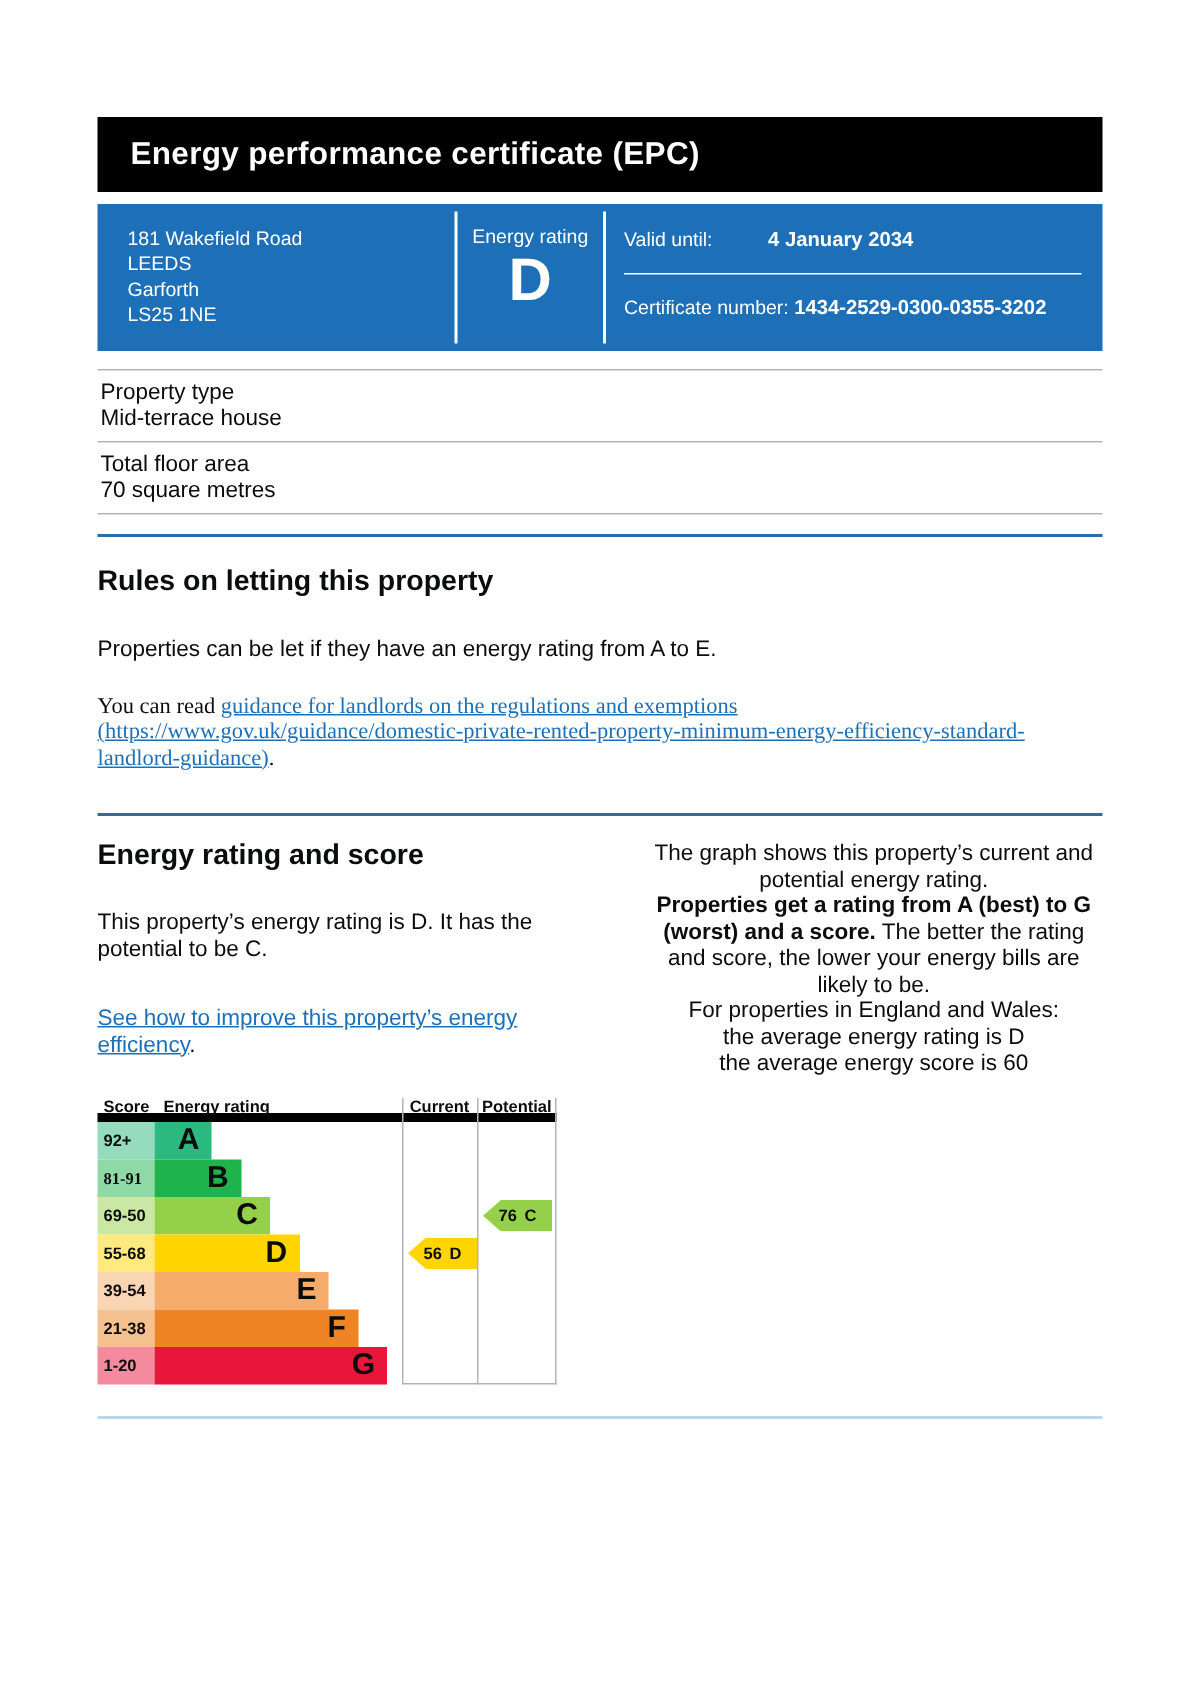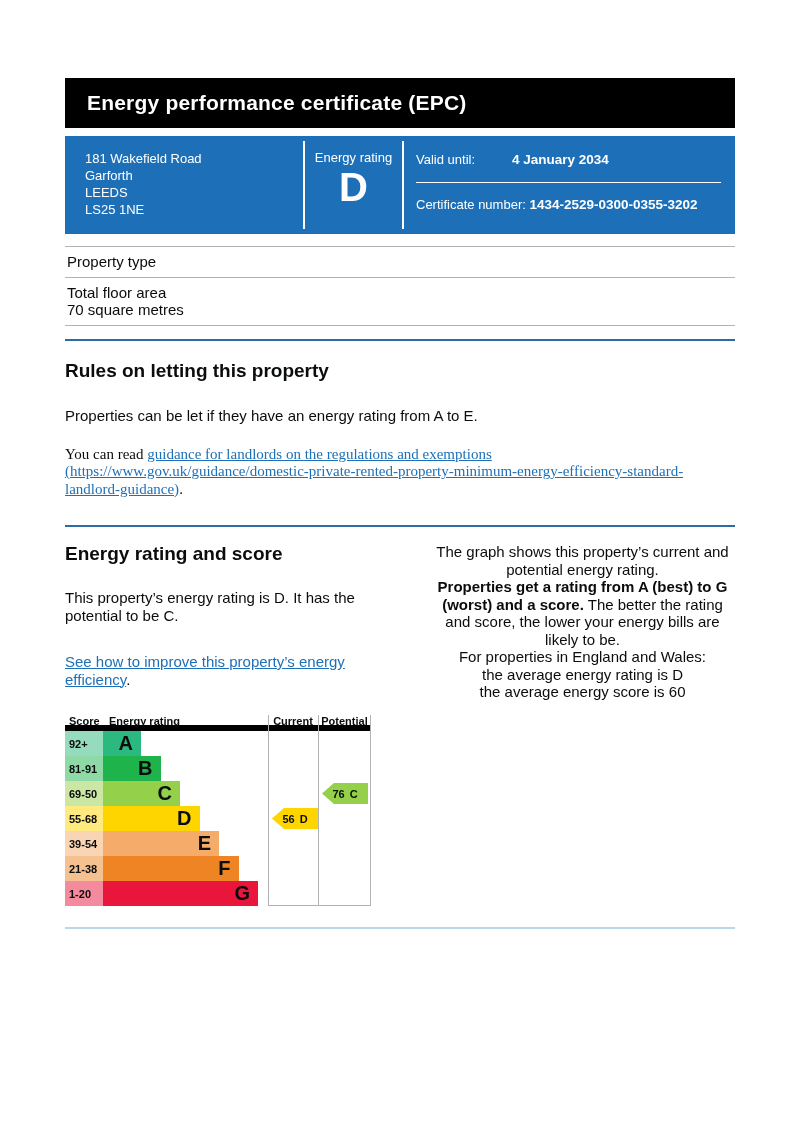--- a/index.html
+++ b/index.html
@@ -85,22 +85,22 @@
 <div class="page">
   <div class="content">
 
     <div class="header-bar">
       <h1>Energy performance certificate (EPC)</h1>
     </div>
 
     <div class="summary-banner">
       <div class="address">
         <div>181 Wakefield Road</div>
+        <div>LEEDS</div>
         <div>Garforth</div>
-        <div>LEEDS</div>
         <div>LS25 1NE</div>
       </div>
       <div class="v-sep"></div>
       <div class="rating-cell">
         <div class="rating-label">Energy rating</div>
         <div class="rating-letter">D</div>
       </div>
       <div class="v-sep"></div>
       <div class="validity">
         <div class="valid-row">
@@ -109,20 +109,21 @@
         <hr class="white-rule">
         <div class="cert-row">
           <span>Certificate number:</span> <b>1434-2529-0300-0355-3202</b>
         </div>
       </div>
     </div>
 
     <div class="property-table">
       <div class="prop-row">
         <div class="prop-label">Property type</div>
+        <div class="prop-value">Mid-terrace house</div>
       </div>
       <div class="prop-row">
         <div class="prop-label">Total floor area</div>
         <div class="prop-value">70 square metres</div>
       </div>
     </div>
 
     <hr class="blue-rule rule-1">
 
     <h2 class="rules-heading">Rules on letting this property</h2>
@@ -145,21 +146,21 @@
             <span class="h-potential">Potential</span>
           </div>
           <div class="chart-body">
             <div class="band-row">
               <span class="band-score" style="background: rgb(149, 220, 191);">92+</span>
               <span class="band-bar" style="width: 38px; background: rgb(43, 185, 128);">
                   <span class="band-letter">A</span>
                 </span>
             </div>
             <div class="band-row">
-              <span class="band-score" style="background: rgb(142, 217, 165);">81-91</span>
+              <span class="band-score" style="background: rgb(142, 217, 165); font-family: Liberation Serif, serif;">81-91</span>
               <span class="band-bar" style="width: 57.5px; background: rgb(30, 179, 75);">
                   <span class="band-letter">B</span>
                 </span>
             </div>
             <div class="band-row">
               <span class="band-score" style="background: rgb(202, 231, 164);">69-50</span>
               <span class="band-bar" style="width: 77px; background: rgb(149, 208, 74);">
                   <span class="band-letter">C</span>
                 </span>
             </div>

